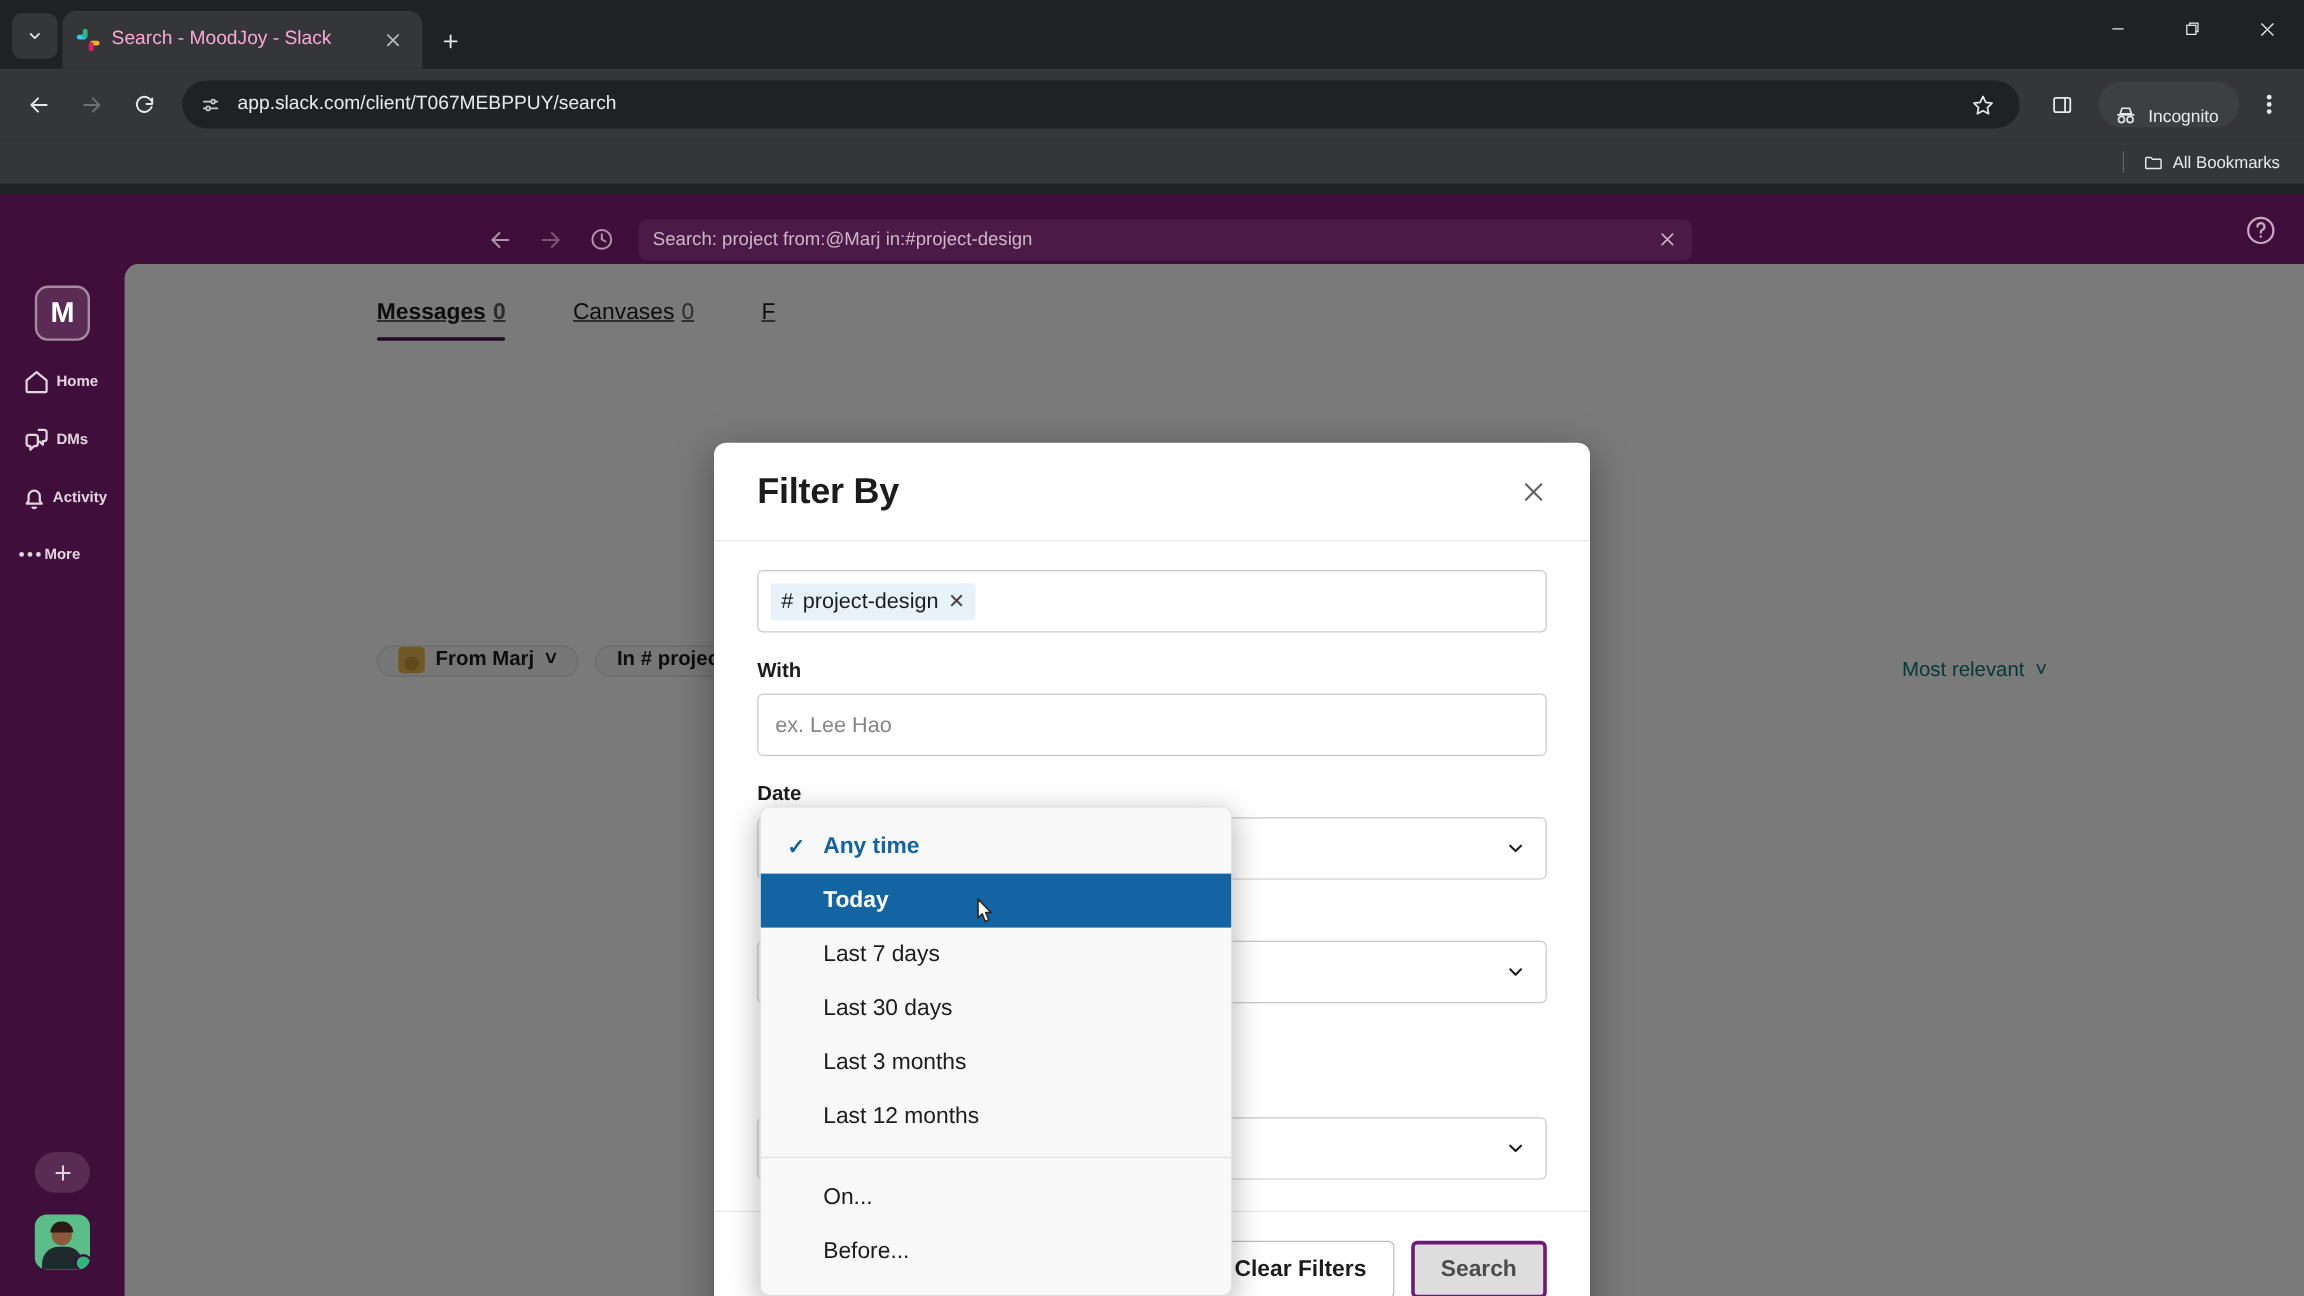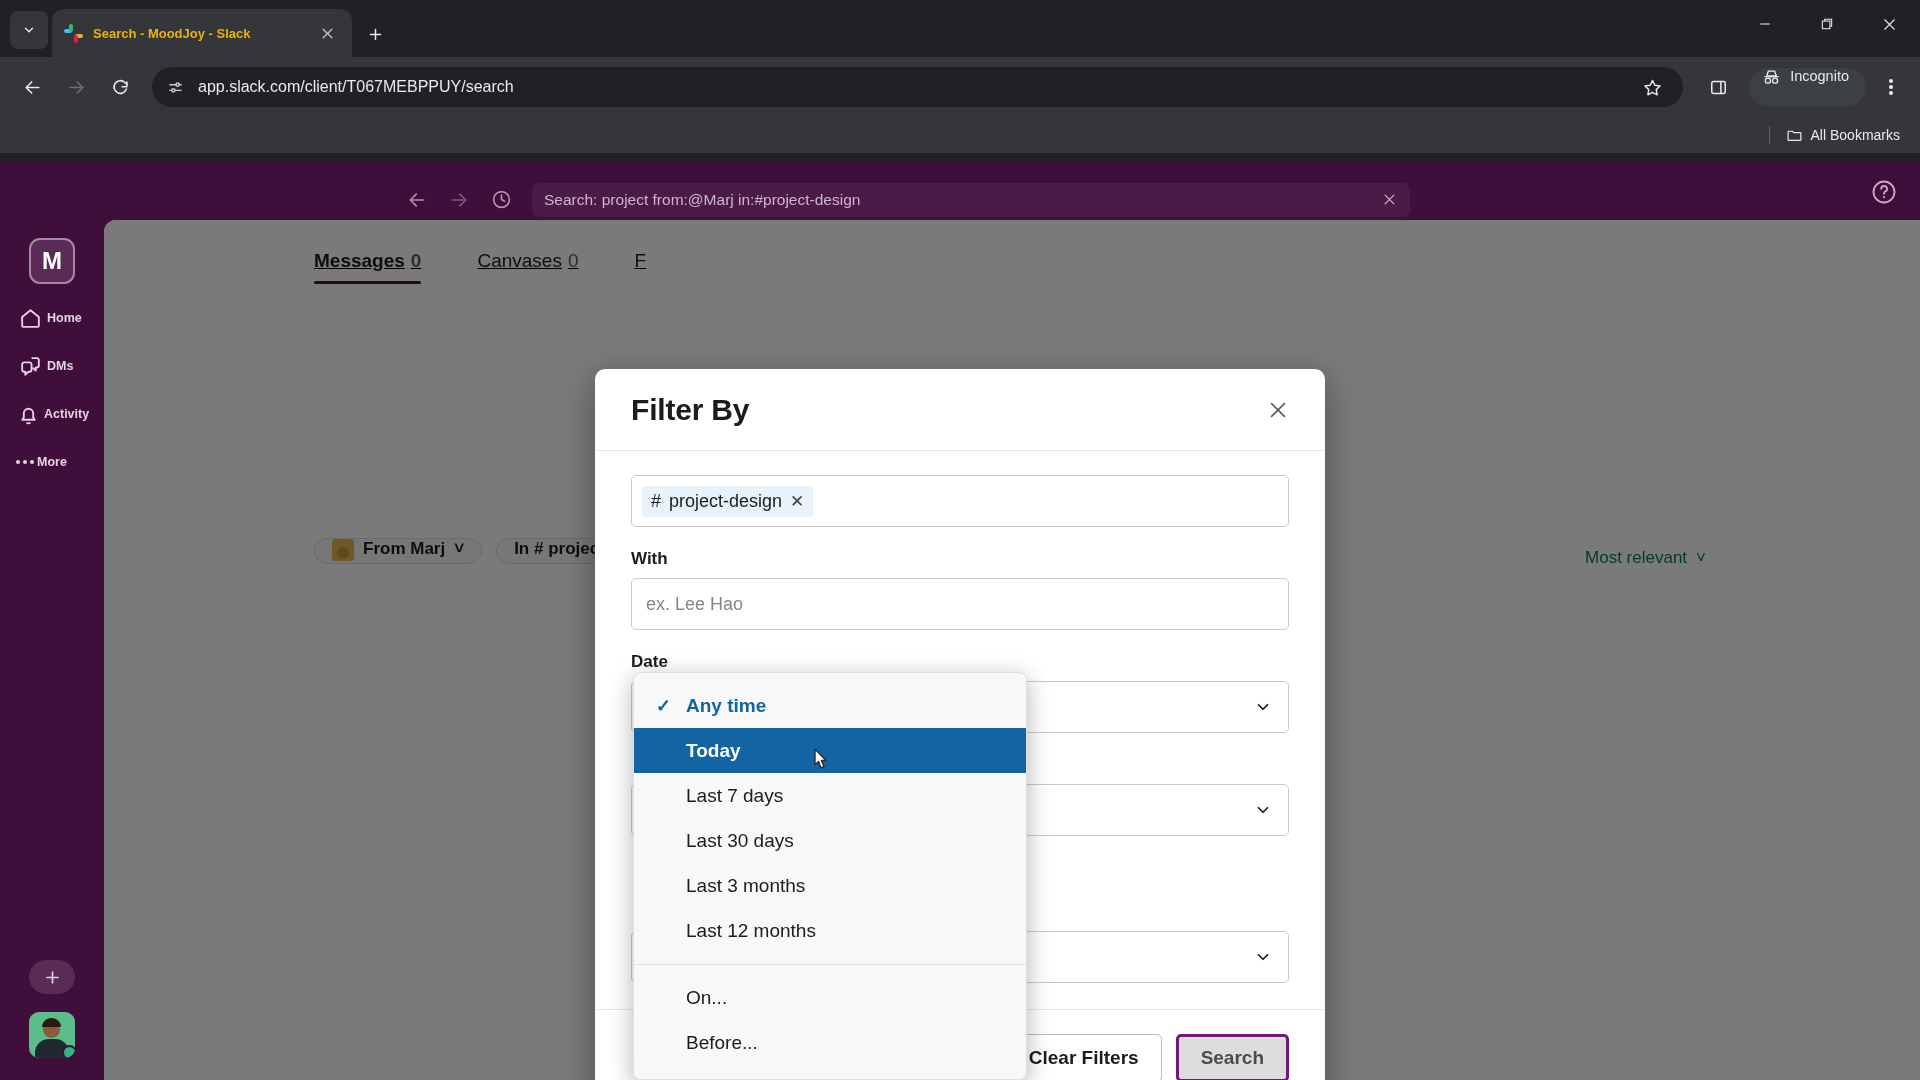--- a/index.html
+++ b/index.html
@@ -27,22 +27,22 @@
     border-radius: 12px 12px 0 0; display: flex; align-items: center;
     padding: 0 12px; gap: 10px; position: relative;
   }
   .slack-logo { width: 19px; height: 19px; position: relative; flex: 0 0 19px; }
   .slack-logo i { position: absolute; border-radius: 2px; display:block; }
   .sl-a { width: 8px; height: 4px; background: #36c5f0; left: 0; top: 5px; }
   .sl-b { width: 4px; height: 8px; background: #2eb67d; left: 5px; top: 0px; }
   .sl-c { width: 8px; height: 4px; background: #ecb22e; left: 11px; top: 10px; }
   .sl-d { width: 4px; height: 8px; background: #e01e5a; left: 10px; top: 11px; }
   .tab-title {
-    color: #eab308; font-size: 13px; white-space: nowrap; overflow: hidden;
-    text-overflow: ellipsis; flex: 1; font-weight: bold;
+    color: #f9a8d4; font-size: 16px; white-space: nowrap; overflow: hidden;
+    text-overflow: ellipsis; flex: 1;
   }
   .tab-close, .new-tab {
     width: 26px; height: 26px; border-radius: 50%; display: flex;
     align-items: center; justify-content: center; color: #bdc1c6; flex: 0 0 26px;
   }
   .new-tab { margin: 0 0 10px 10px; color: #e8eaed; }
   .win-controls {
     position: absolute; right: 0; top: 0; height: 48px; display: flex; align-items: center;
   }
   .win-btn {
@@ -63,21 +63,21 @@
     flex: 1; height: 40px; background: #202124; border-radius: 20px;
     display: flex; align-items: center; padding: 0 14px 0 12px; gap: 12px;
     margin: 0 8px; min-width: 0;
   }
   .omni-icon { width: 22px; height: 22px; color: #c5c8cb; display:flex; align-items:center; justify-content:center;}
   .omni-url { color: #e8eaed; font-size: 16px; white-space: nowrap; overflow: hidden; }
   .star-btn { width: 34px; height: 34px; color: #e8eaed; display: flex; align-items:center; justify-content:center;}
   .side-panel-btn { width: 34px; height: 34px; color: #e8eaed; margin-left: 6px; display:flex; align-items:center; justify-content:center;}
   .incognito-pill {
     height: 38px; background: #3c4043; border-radius: 19px; display: flex;
-    align-items: flex-start; gap: 9px; padding: 0 17px 0 13px; margin-left: 10px;
+    align-items: flex-end; gap: 9px; padding: 0 17px 0 13px; margin-left: 10px;
     color: #e8eaed; font-size: 14.5px; white-space: nowrap;
   }
   .kebab { width: 34px; height: 40px; color: #e8eaed; display: flex; align-items: center; justify-content: center; margin-left: 4px;}
   .kebab i { display:block; width:4px; height:4px; border-radius:50%; background:#e8eaed; margin:1.6px 0; }
 
   .bookmarks {
     height: 36px; background: #35363a; display: flex; align-items: center;
     justify-content: flex-end; padding-right: 14px; gap: 10px;
   }
   .bm-divider { width: 1px; height: 18px; background: #5f6368; }

